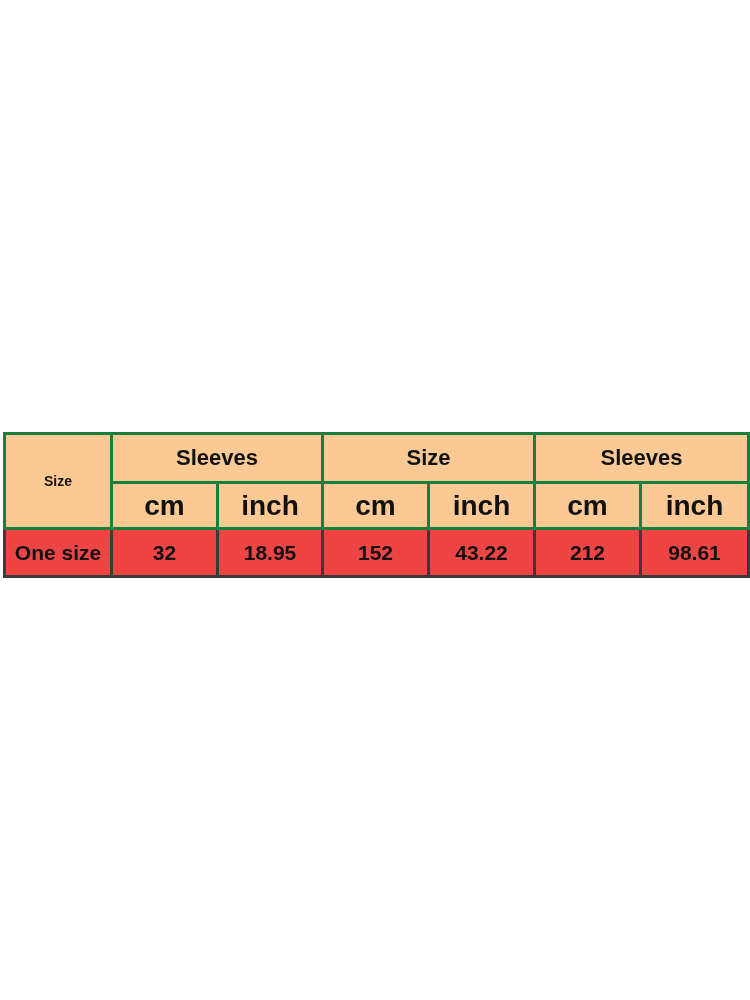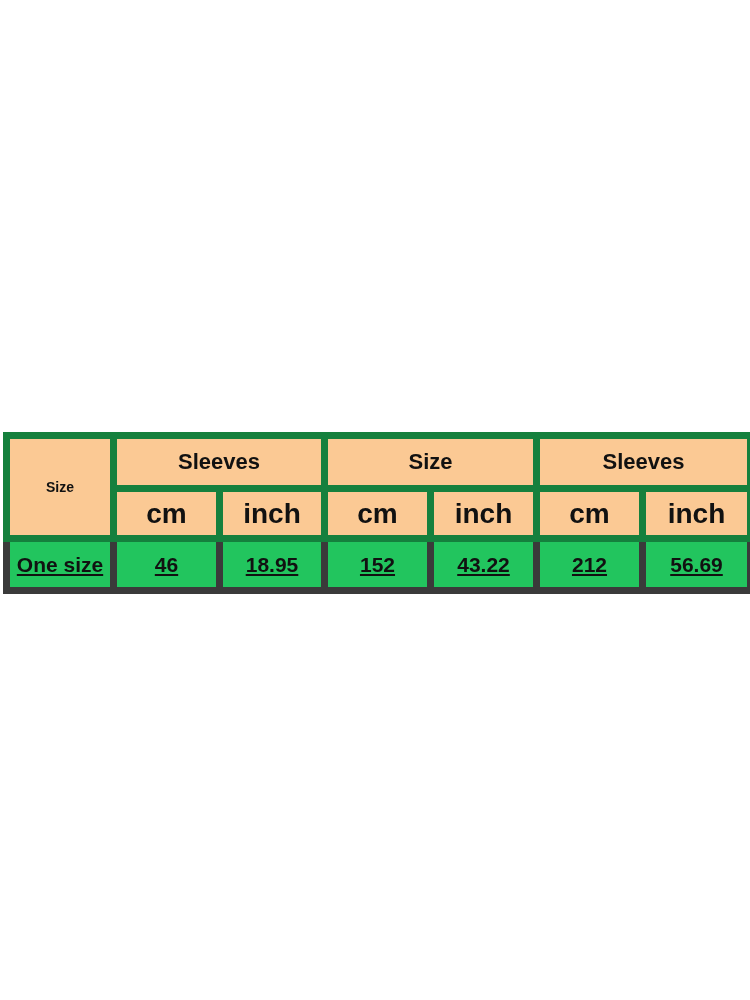--- a/index.html
+++ b/index.html
@@ -23,21 +23,21 @@
   }
 
   table.size-chart {
     border-collapse: collapse;
     table-layout: fixed;
     width: 744px;
     border: 2px solid #3a3a3a;
   }
 
   table.size-chart td {
-    border: 7px solid #15803d;
+    border: 3px solid #15803d;
     text-align: center;
     vertical-align: middle;
     font-weight: bold;
     color: #111111;
     padding: 0;
   }
 
   
   td.hdr {
     background: #fbc994;
@@ -53,25 +53,24 @@
     font-size: 28px;
   }
 
   td.size-merged {
     height: 89px;
     font-size: 14px;
   }
 
   
   tr.data-row td {
-    background: #22c55e;
+    background: #ef4444;
     height: 45px;
     font-size: 21px;
     border-color: #3a3a3a;
-    text-decoration: underline;
   }
 
   tr.data-row td.rowlabel {
     font-size: 21px;
   }
 
   
   col.c-size   { width: 107px; }
   col.c-slv-cm { width: 106px; }
   col.c-slv-in { width: 105px; }
@@ -104,22 +103,22 @@
       <tr>
         <td class="hdr unit">cm</td>
         <td class="hdr unit">inch</td>
         <td class="hdr unit">cm</td>
         <td class="hdr unit">inch</td>
         <td class="hdr unit">cm</td>
         <td class="hdr unit">inch</td>
       </tr>
       <tr class="data-row">
         <td class="rowlabel">One size</td>
-        <td>46</td>
+        <td>32</td>
         <td>18.95</td>
         <td>152</td>
         <td>43.22</td>
         <td>212</td>
-        <td>56.69</td>
+        <td>98.61</td>
       </tr>
     </tbody>
   </table>
 </div>
 
 </body></html>

